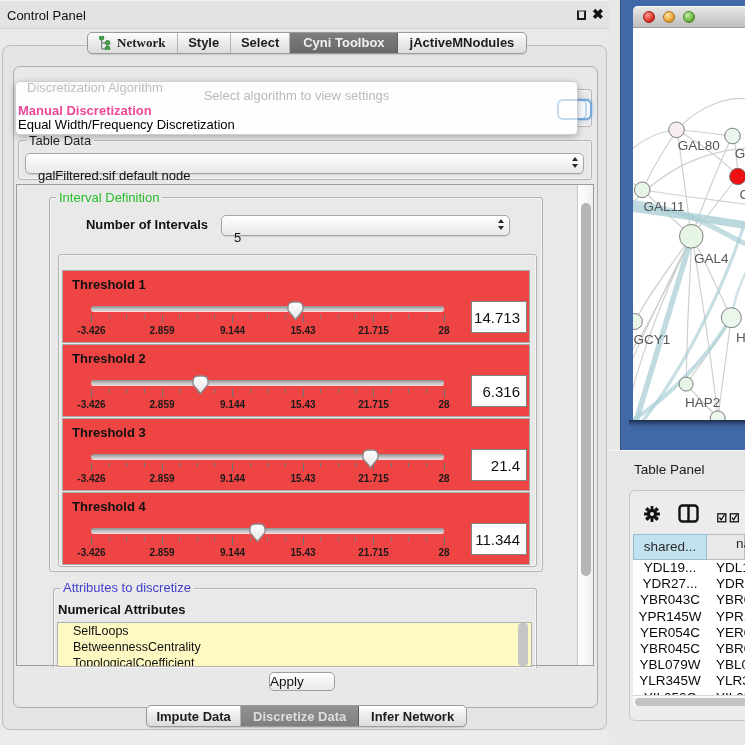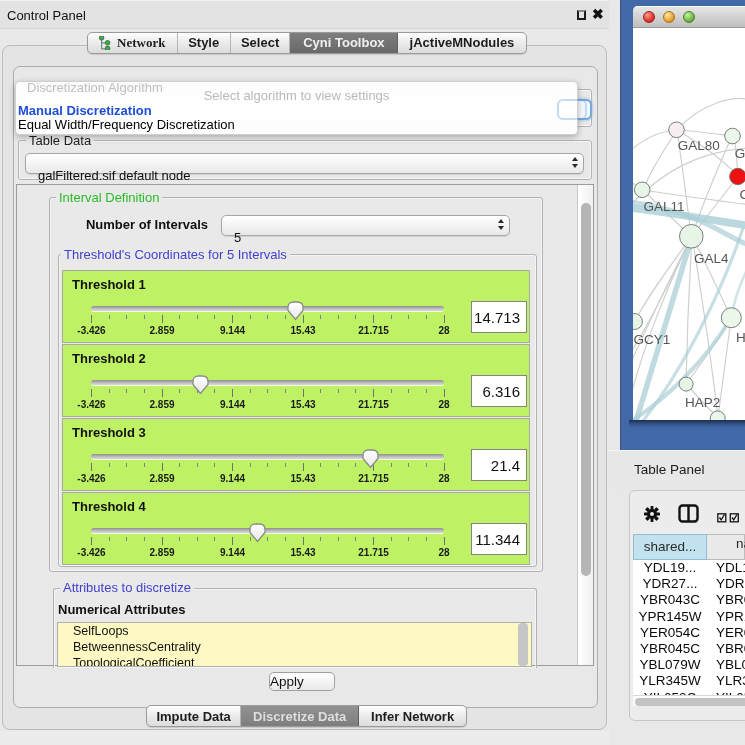--- a/index.html
+++ b/index.html
@@ -23,35 +23,35 @@
 
 .group{position:absolute;border:1px solid #b3b3b3;border-radius:3px;box-shadow:inset 0 0 0 1px rgba(255,255,255,0.55);}
 .gtitle{position:absolute;font-size:13px;background:#e9e9e9;padding:0 3px;line-height:13px;}
 
 .combo{position:absolute;background:linear-gradient(#ffffff,#f2f2f2 60%,#e8e8e8);border:1px solid #a6a6a6;border-radius:5px;box-shadow:0 1px 1px rgba(0,0,0,0.1);font-size:13px;color:#111;}
 .combo .txt{position:absolute;left:12px;top:14px;}
 .arrows{position:absolute;width:8px;}
 .arrows .up{width:0;height:0;border-left:3.5px solid transparent;border-right:3.5px solid transparent;border-bottom:4.5px solid #2a2a2a;margin-bottom:2.5px;}
 .arrows .dn{width:0;height:0;border-left:3.5px solid transparent;border-right:3.5px solid transparent;border-top:4.5px solid #2a2a2a;}
 
-.tpanel{position:absolute;left:62px;width:468px;height:73px;border:1px solid #a8a8a8;background:#bef264;}
+.tpanel{position:absolute;left:62px;width:468px;height:73px;border:1px solid #a8a8a8;background:#ef4444;}
 .tpanel .tl{position:absolute;left:9px;top:6px;font-size:13px;font-weight:bold;color:#111;}
 .track{position:absolute;left:28px;top:35px;width:353px;height:5px;border-radius:3px;background:linear-gradient(#8e8e8e,#c9c9c9 70%,#d6d6d6);box-shadow:0 1px 0 rgba(255,255,255,0.8);}
 .ticks-min{position:absolute;left:28px;top:44px;width:354px;height:4px;background:repeating-linear-gradient(90deg,#808080 0px,#808080 1px,transparent 1px,transparent 17.63px);}
 .ticks-maj{position:absolute;left:28px;top:44px;width:354px;height:8px;background:repeating-linear-gradient(90deg,#707070 0px,#707070 1px,transparent 1px,transparent 70.52px);}
 .tlab{position:absolute;top:54px;font-size:10px;font-weight:bold;color:#1a1a1a;transform:translateX(-50%);}
 .thumb{position:absolute;top:30px;width:17px;height:20px;}
 .vbox{position:absolute;left:408px;top:30px;width:56px;height:32px;background:#fff;border:1px solid #848484;font-size:15px;color:#111;text-align:right;line-height:31px;padding-right:6px;}
 
 #attrlist{position:absolute;left:57px;top:622px;width:475px;height:45px;background:#fef9c3;border:1px solid #b0b0b0;overflow:hidden;font-size:12.5px;color:#111;}
 #attrlist div{padding-left:15px;height:16px;line-height:16px;}
 
 #popup{position:absolute;left:15px;top:81px;width:563px;height:54px;background:rgba(255,255,255,0.96);border:1px solid rgba(150,150,150,0.45);border-radius:5px;box-shadow:0 2px 6px rgba(0,0,0,0.28);z-index:40;}
 #popup .hint{position:absolute;left:0;width:100%;top:6px;text-align:center;font-size:13px;color:#b9b9b9;}
-#popup .it1{position:absolute;left:2px;top:21px;font-size:13px;font-weight:bold;color:#1d4ed8;}
+#popup .it1{position:absolute;left:2px;top:21px;font-size:13px;font-weight:bold;color:#ec4899;}
 #popup .it2{position:absolute;left:2px;top:35px;font-size:13px;color:#000;}
 
 #rside{position:absolute;left:609px;top:0;width:136px;height:745px;background:#e8e8e8;}
 #netwin{position:absolute;left:620px;top:0;width:125px;height:450px;background:#4168a7;border-left:1px solid #33507f;z-index:1;}
 #nettbar{position:absolute;left:12px;top:6px;width:113px;height:22px;background:linear-gradient(#e8e8e8,#d3d3d3 50%,#bfbfbf);border-radius:5px 0 0 0;border-bottom:1px solid #9a9a9a;box-shadow:inset 0 1px 0 rgba(255,255,255,0.8);}
 .light{position:absolute;top:5px;width:12px;height:12px;border-radius:50%;}
 #netcanvas{position:absolute;left:12px;top:28px;width:113px;height:392px;background:#fff;overflow:hidden;}
 #netbot{position:absolute;left:8px;top:420px;width:117px;height:30px;background:linear-gradient(#1d2c4a 0px,#2e4a7c 3px,#3f66a4 7px,#4168a7 10px);}
 #tpanel-title{position:absolute;left:609px;top:450px;width:136px;height:40px;background:#e7e7e7;border-top:1px solid #f6f6f6;font-size:13.5px;color:#1a1a1a;}
 #tablebox{position:absolute;left:629px;top:490px;width:124px;height:231px;background:#ececec;border:1px solid #c6c6c6;border-radius:6px;z-index:1;}
@@ -101,21 +101,20 @@
   <div class="abs" style="left:60px;top:217px;width:148px;text-align:right;font-size:13px;font-weight:bold;color:#111;">Number of Intervals</div>
   <div class="combo" style="left:221px;top:215px;width:289px;height:21px;">
     <span class="txt">5</span>
     <div class="arrows" style="left:276px;top:3px;">
         <div class="up"></div>
         <div class="dn"></div>
       </div>
   </div>
 
   <div class="group" style="left:58px;top:254px;width:479px;height:313px;"></div>
-  <div class="gtitle" style="left:61px;top:248px;color:#4340cf;">Threshold's Coordinates for 5 Intervals</div>
 
   <div id="tp1" class="tpanel" style="top:270px;">
       <div class="tl">Threshold 1</div>
       <div class="track"></div>
       <div class="ticks-min"></div>
       <div class="ticks-maj"></div>
       <div class="tlab" style="left:28.5px;">-3.426</div>
       <div class="tlab" style="left:99.02px;">2.859</div>
       <div class="tlab" style="left:169.54px;">9.144</div>
       <div class="tlab" style="left:240.06px;">15.43</div>

